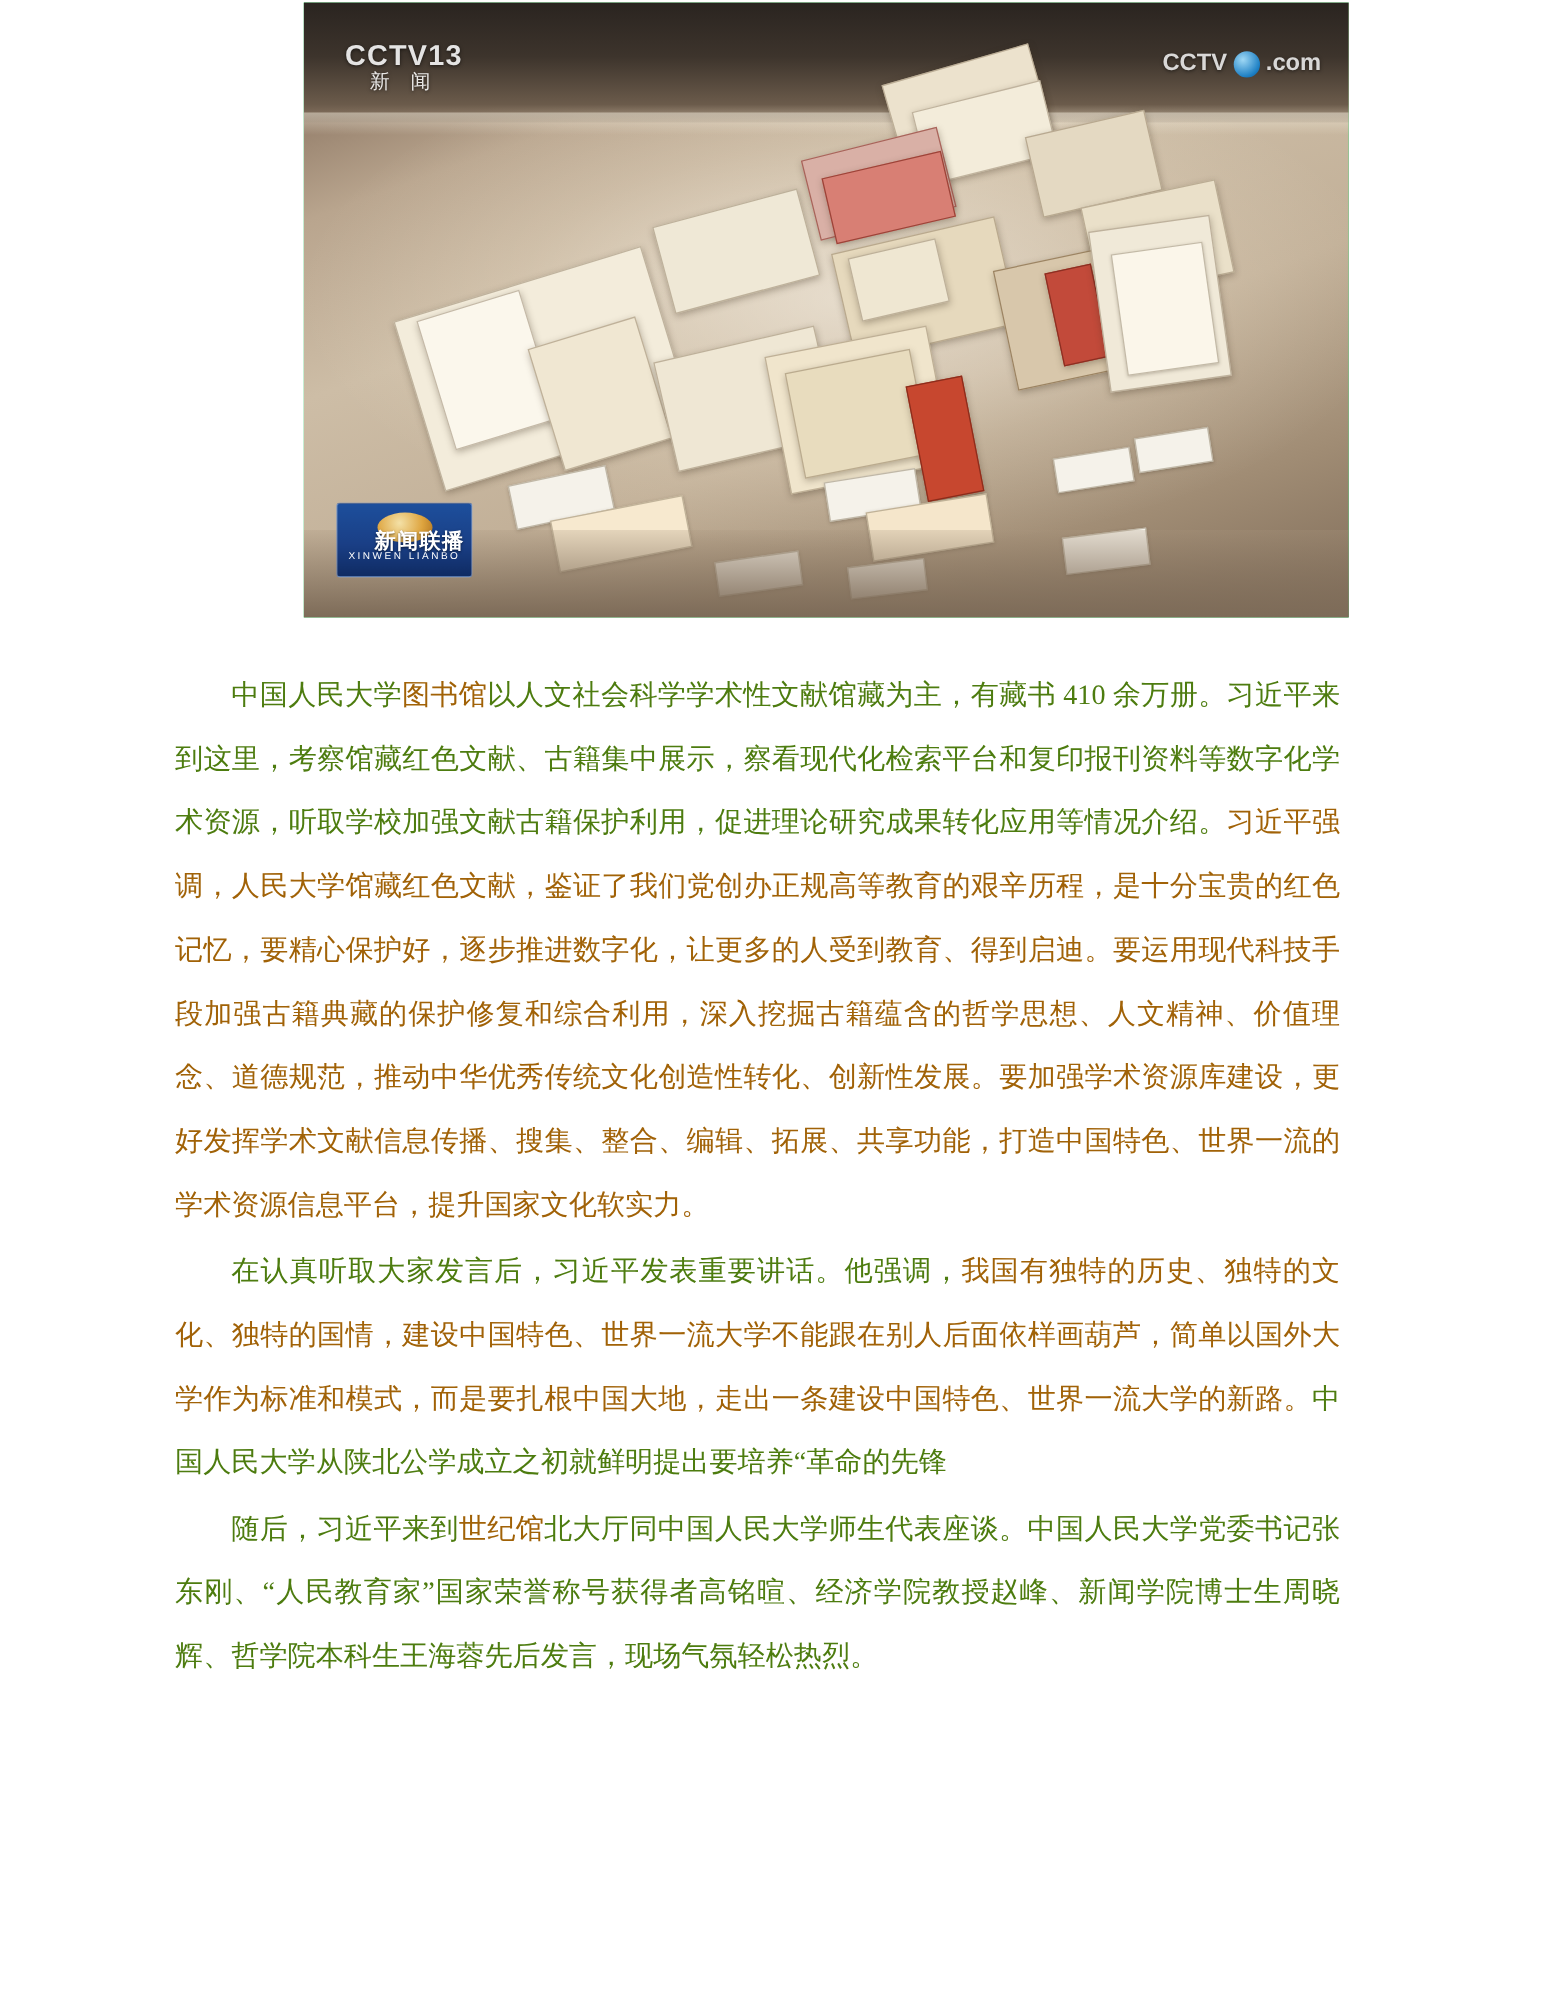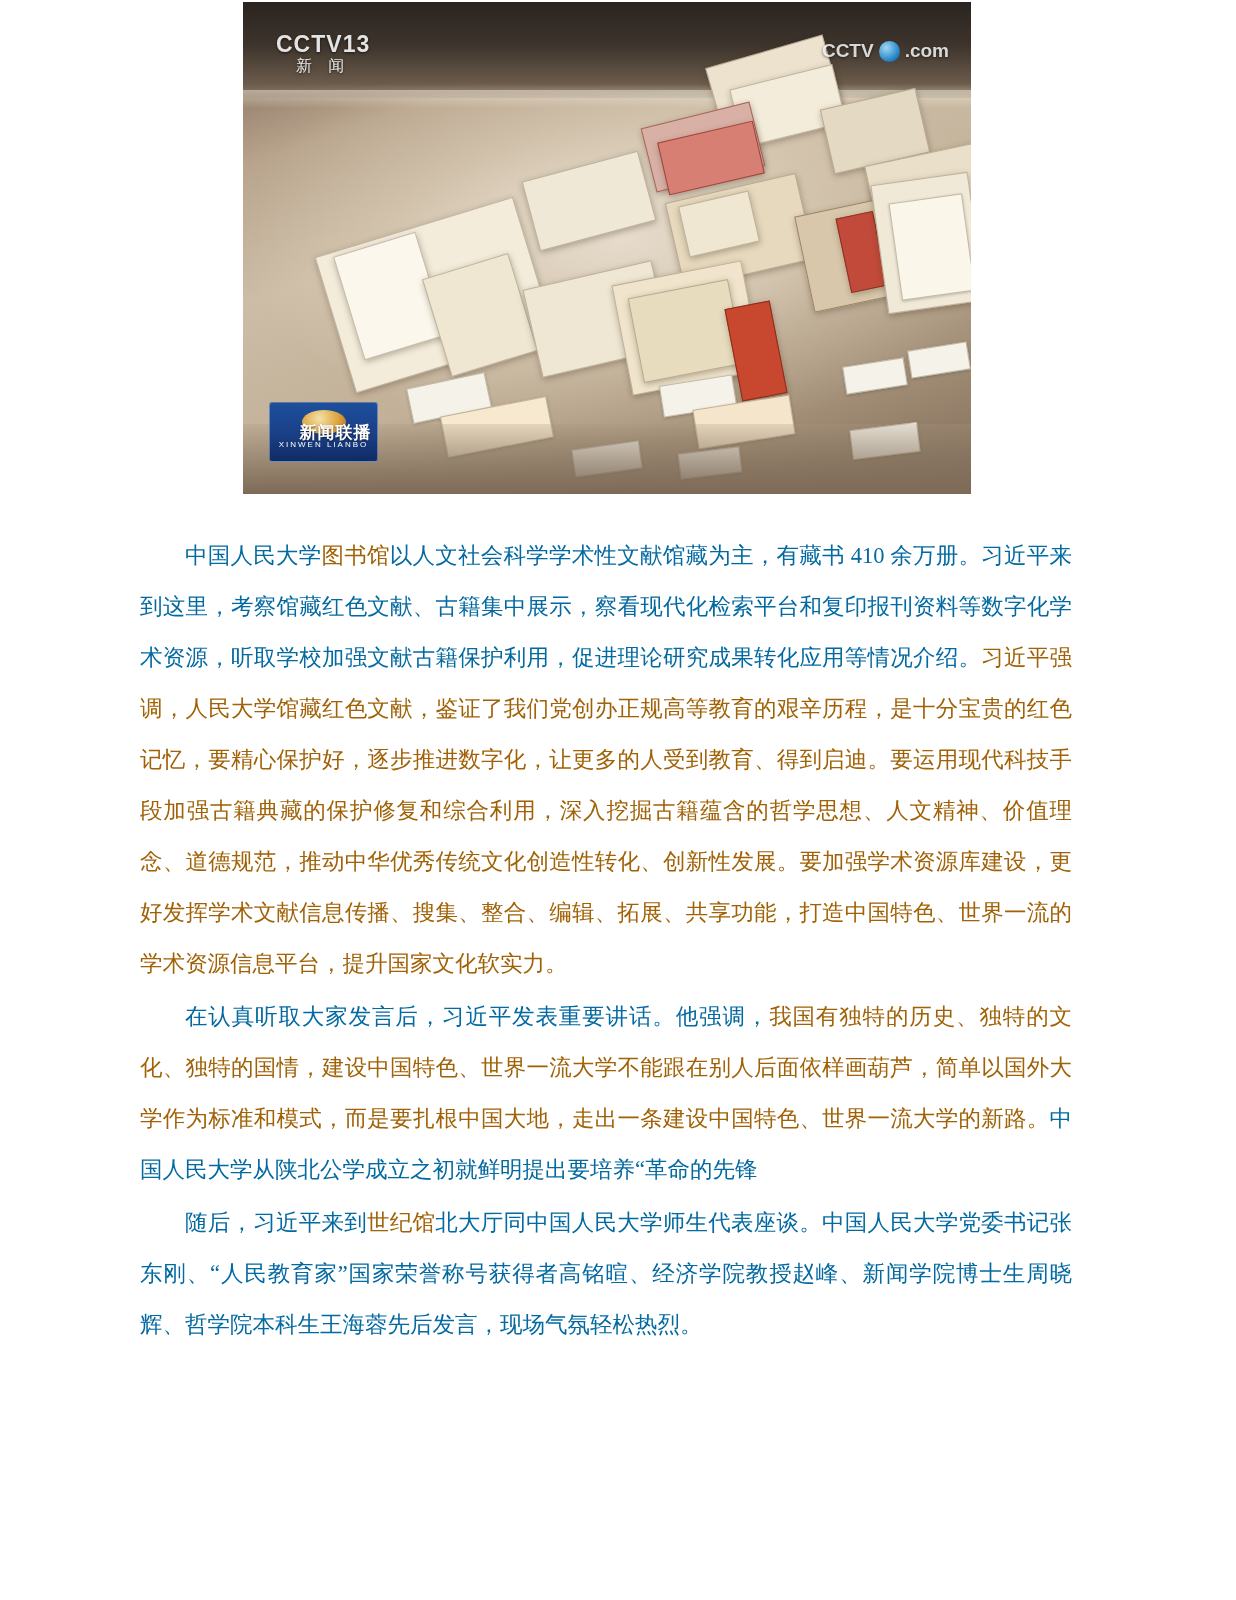--- a/index.html
+++ b/index.html
@@ -17,21 +17,21 @@
     position: relative;
     width: 1236px;
     height: 1600px;
     background: #ffffff;
   }
   
   .figure {
     position: absolute;
     left: 243px;
     top: 2px;
-    width: 728px;
+    width: 836px;
     height: 492px;
     overflow: hidden;
     background: #22c55e;
   }
   .photo {
     position: absolute;
     inset: 0;
     background:
       radial-gradient(ellipse 70% 55% at 52% 48%, rgba(255,250,240,0.55) 0%, rgba(255,245,225,0.18) 45%, rgba(120,95,70,0.0) 75%),
       linear-gradient(160deg, #6d5c4d 0%, #8a7461 8%, #b9a58e 22%, #cdbda6 40%, #c2b098 62%, #a08c74 82%, #7e6b58 100%);
@@ -124,21 +124,21 @@
     margin: 0 0 2px 0;
     font-size: 22.5px;
     line-height: 51px;
     color: #000000;
     text-align: justify;
     text-justify: inter-ideograph;
     text-indent: 2em;
     font-family: "Liberation Serif", "DejaVu Serif", serif;
   }
   .red { color: #a16207; }
-  .blk { color: #0369a1; }
+  .blk { color: #4d7c0f; }
 </style>
 </head>
 <body>
 
 <div class="page">
 
   <div class="figure">
     <div class="photo">
       <div class="band-top"></div>
       <div class="glass-edge"></div>

